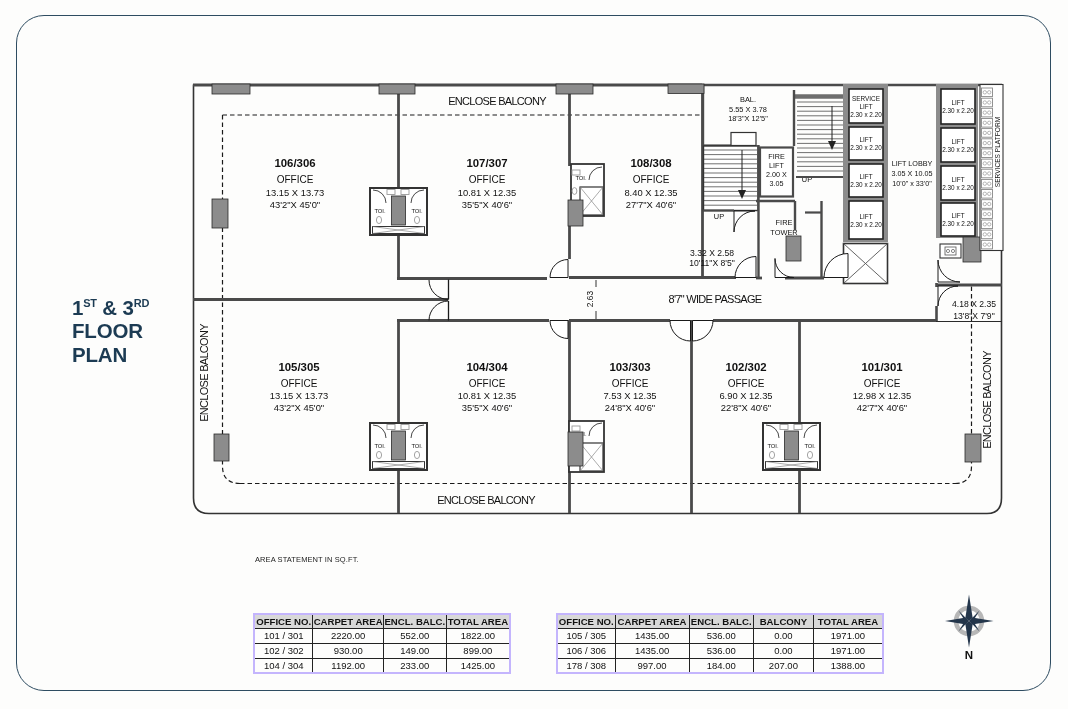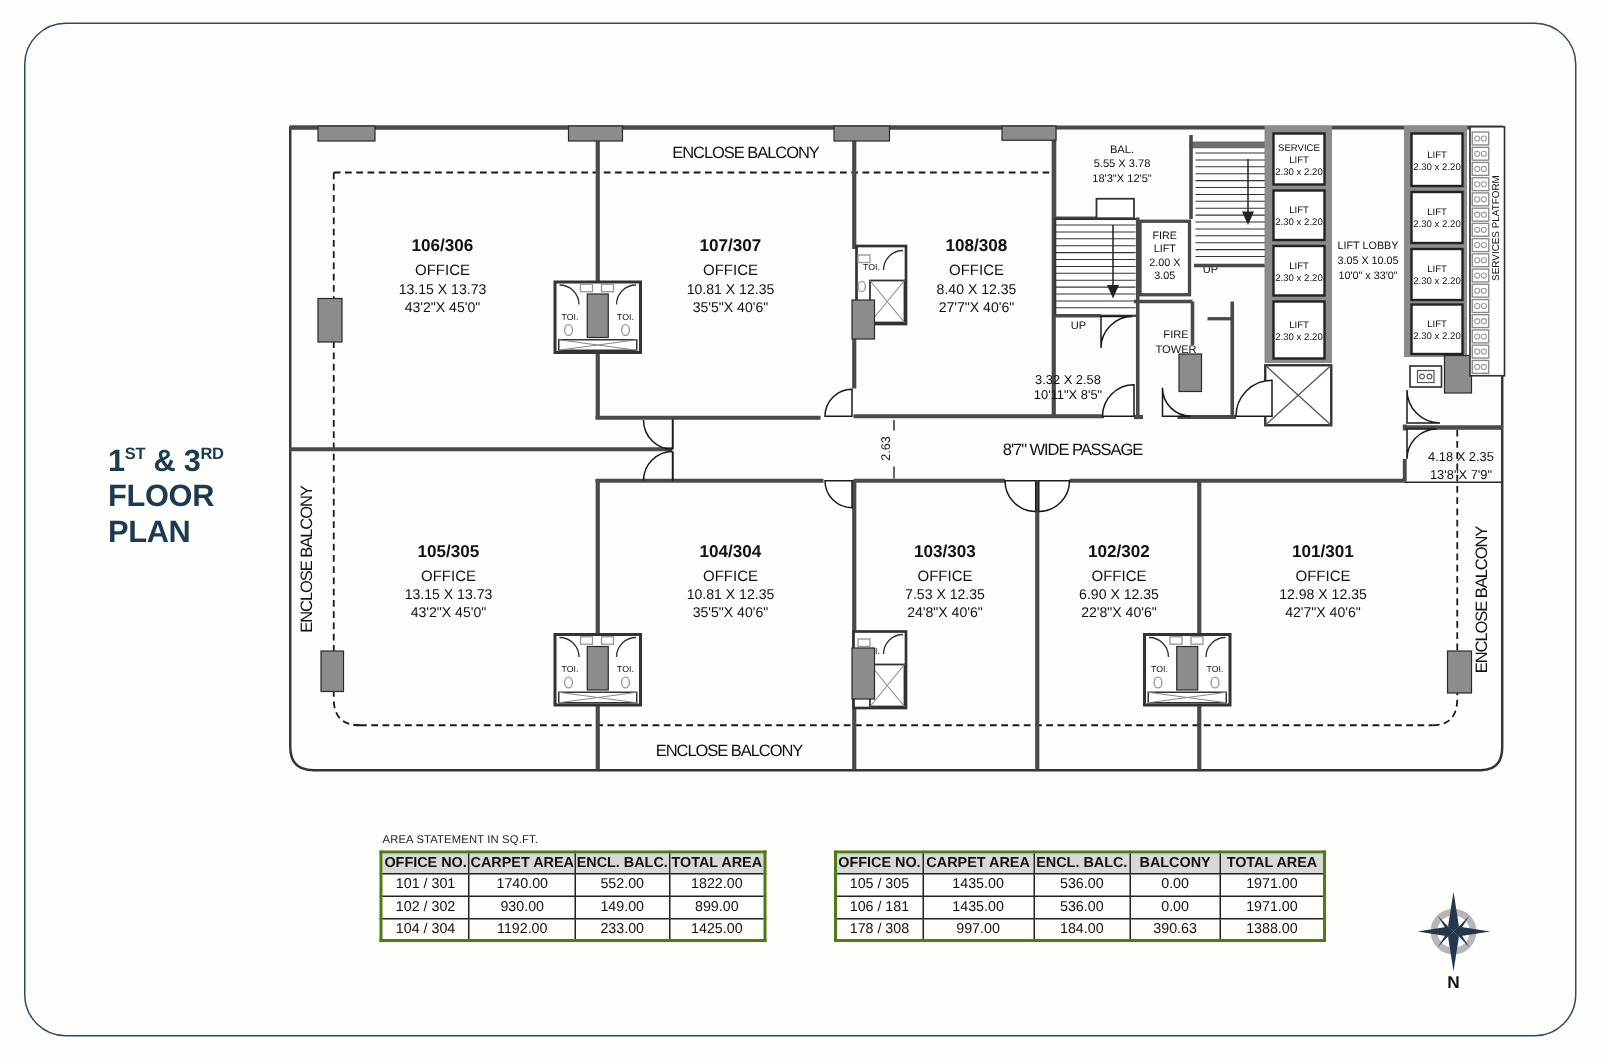--- a/index.html
+++ b/index.html
@@ -4,21 +4,21 @@
 <style>
   html,body{margin:0;padding:0;}
   body{width:1068px;height:709px;background:#fdfdfc;font-family:"Liberation Sans", sans-serif;position:relative;overflow:hidden;}
   #border{position:absolute;left:16px;top:15px;width:1033px;height:674px;border:1.6px solid #2e4c61;border-radius:28px;}
   #title{position:absolute;left:72px;top:292px;color:#1c3b53;font-size:20.5px;line-height:23.5px;font-weight:bold;letter-spacing:-0.2px;}
   #title sup{font-size:11px;}
   .tbl{position:absolute;border-collapse:collapse;font-size:9.5px;color:#111;}
   .tbl th,.tbl td{border:1px solid #222;text-align:center;padding:0;white-space:nowrap;overflow:hidden;}
   .tbl th{background:#d8d8d8;font-size:9.6px;height:13px;letter-spacing:0;}
   .tbl td{height:13.8px;text-align:center;}
-  .tbl{border:2px solid #4d7c0f;}
+  .tbl{border:2px solid #c4b5fd;margin-top:46px;}
   #areastmt{position:absolute;left:255px;top:555px;font-size:7.5px;color:#222;letter-spacing:0.1px;}
   svg{position:absolute;left:0;top:0;}
   text{font-family:"Liberation Sans", sans-serif;fill:#111;}
 </style>
 </head>
 <body>
 
 <div id="border"></div>
 
 <div id="title">1<sup>ST</sup> &amp; 3<sup>RD</sup><br>FLOOR<br>PLAN</div>
@@ -28,21 +28,21 @@
 <table class="tbl" id="t1" style="left:253px;top:567px;width:258px;">
 <tbody>
       <tr>
         <th style="width:60px;">OFFICE NO.</th>
         <th style="width:70px;">CARPET AREA</th>
         <th style="width:63px;">ENCL. BALC.</th>
         <th style="width:64px;">TOTAL AREA</th>
       </tr>
 <tr>
         <td>101 / 301</td>
-        <td>1740.00</td>
+        <td>2220.00</td>
         <td>552.00</td>
         <td>1822.00</td>
       </tr>
 <tr>
         <td>102 / 302</td>
         <td>930.00</td>
         <td>149.00</td>
         <td>899.00</td>
       </tr>
 <tr>
@@ -64,31 +64,31 @@
         <th style="width:70px;">TOTAL AREA</th>
       </tr>
 <tr>
         <td>105 / 305</td>
         <td>1435.00</td>
         <td>536.00</td>
         <td>0.00</td>
         <td>1971.00</td>
       </tr>
 <tr>
-        <td>106 / 181</td>
+        <td>106 / 306</td>
         <td>1435.00</td>
         <td>536.00</td>
         <td>0.00</td>
         <td>1971.00</td>
       </tr>
 <tr>
         <td>178 / 308</td>
         <td>997.00</td>
         <td>184.00</td>
-        <td>390.63</td>
+        <td>207.00</td>
         <td>1388.00</td>
       </tr>
 </tbody>
   </table>
 <svg width="1068" height="709" viewBox="0 0 1068 709">
 
 <g>
       <path d="M193.5,84.5 V498 Q193.5,513.5 209,513.5 H987 Q1001.5,513.5 1001.5,498 V84.5" fill="none" stroke="#333" stroke-width="1.6"></path>
     </g>
 

